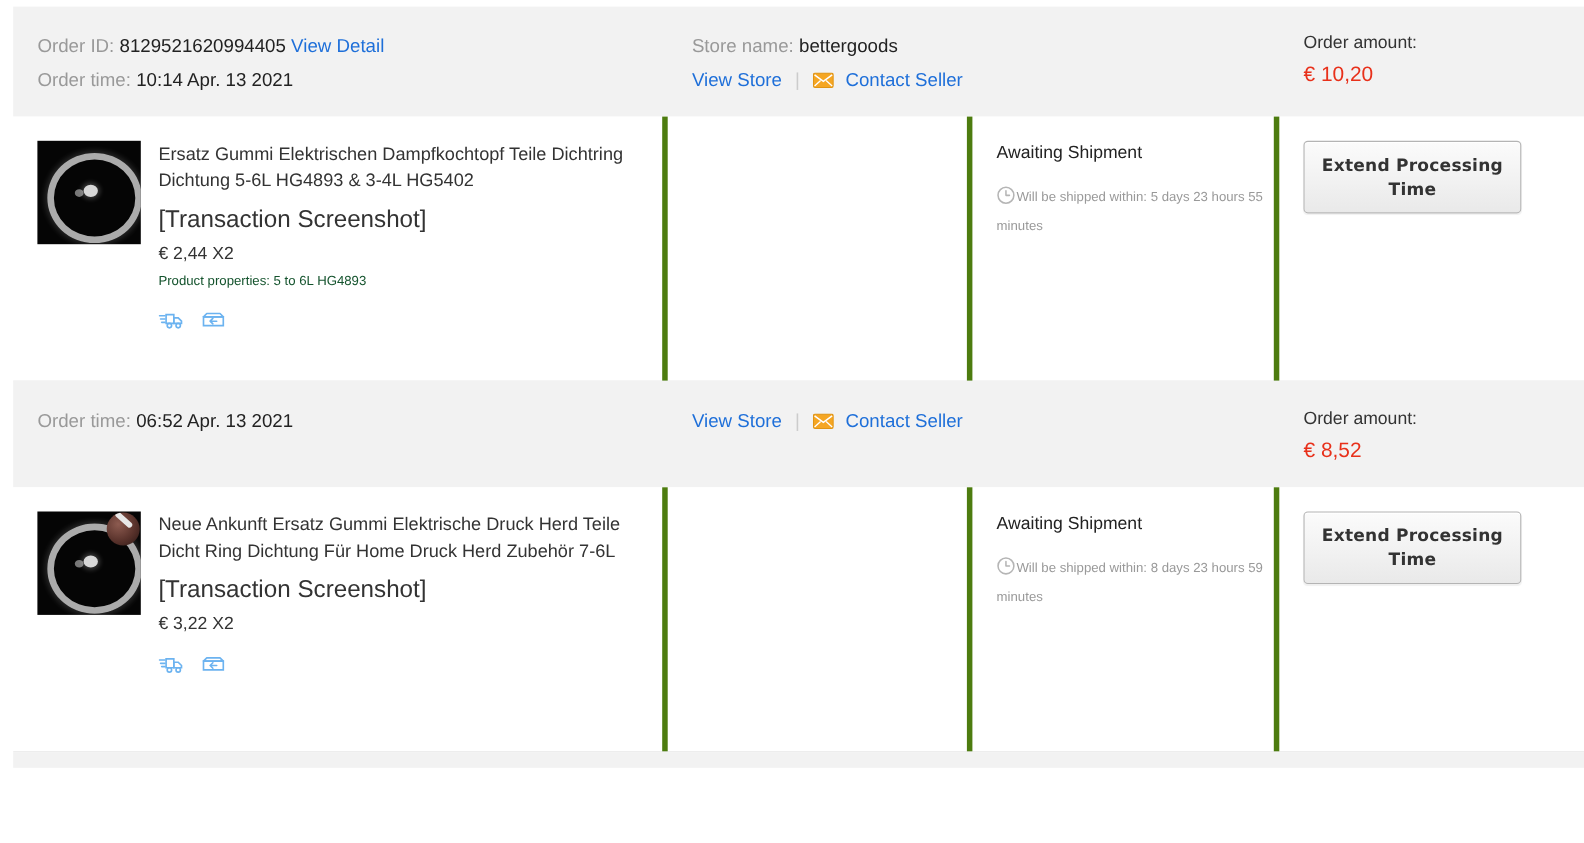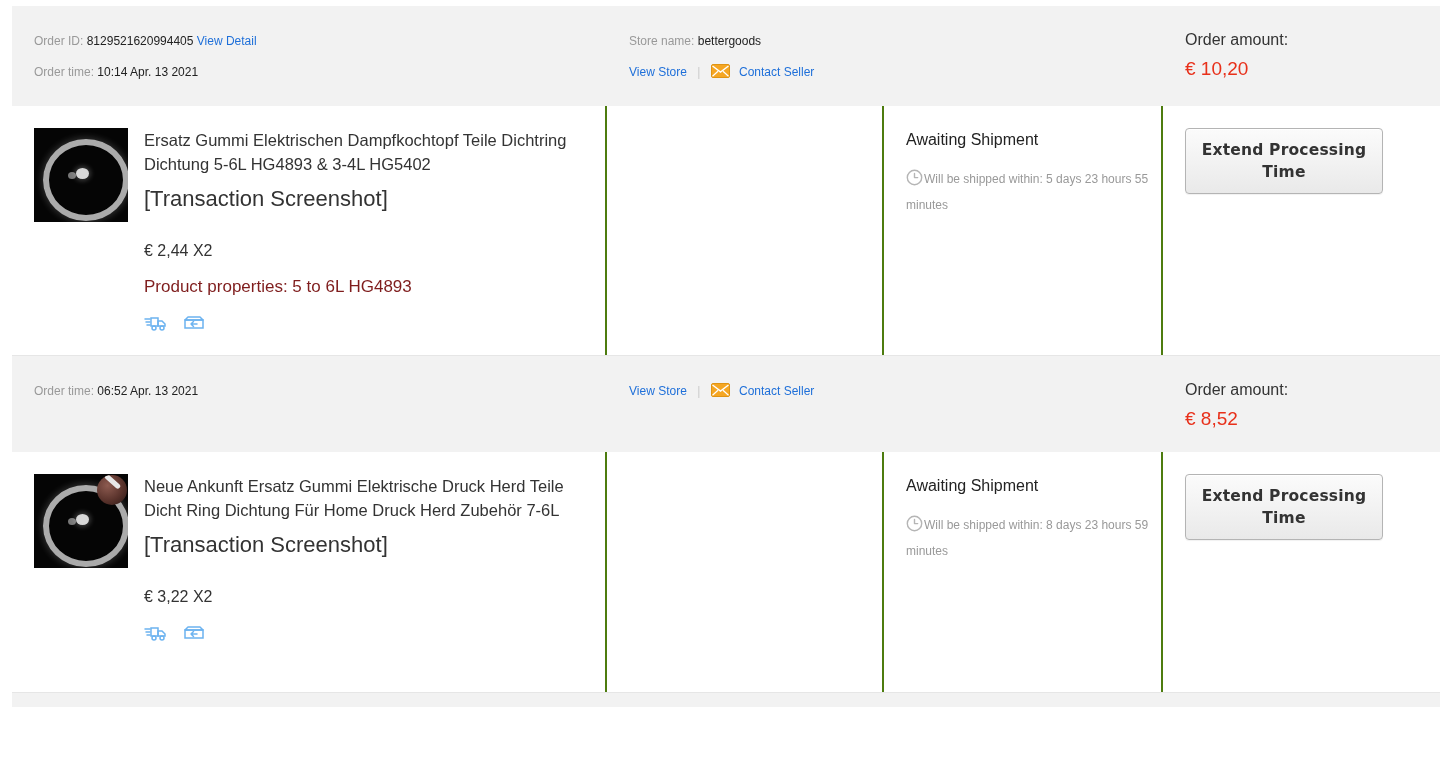--- a/index.html
+++ b/index.html
@@ -54,21 +54,21 @@
     display: flex;
     background: #f2f2f2;
     box-sizing: border-box;
     padding: 20px 0 18px 0;
   }
   .oh-left   { width: 595px; flex: 0 0 595px; padding-left: 22px; box-sizing: border-box; }
   .oh-mid    { width: 556px; flex: 0 0 556px; padding-left: 22px; box-sizing: border-box; }
   .oh-right  { width: 265px; flex: 0 0 265px; padding-left: 22px; box-sizing: border-box; }
 
   .muted { color: #999999; }
-  .line { line-height: 31px; font-size: 12px; white-space: nowrap; }
+  .line { line-height: 31px; font-size: 17px; white-space: nowrap; }
   .strong-val { color: #222222; }
   .lnk {
     color: #1e6fd9;
     text-decoration: none;
     cursor: pointer;
   }
   .sep-pipe { color: #cccccc; margin: 0 7px; }
 
   .envelope {
     display: inline-block;
@@ -83,21 +83,21 @@
 
   
   .order-body {
     display: flex;
     background: #ffffff;
     border-bottom: 1px solid #e6e6e6;
     min-height: 240px;
   }
   .cell {
     box-sizing: border-box;
-    border-right: 2px solid #4d7c0f;
+    border-right: 5px solid #4d7c0f;
     padding: 22px 0 22px 22px;
   }
   .cell-product  { width: 595px; flex: 0 0 595px; display: flex; }
   .cell-paction  { width: 277px; flex: 0 0 277px; }
   .cell-ostatus  { width: 279px; flex: 0 0 279px; }
   .cell-oaction  { width: 265px; flex: 0 0 265px; border-right: none; }
 
   .prod-img {
     width: 94px;
     height: 94px;
@@ -157,27 +157,27 @@
   }
   .prod-screenshot {
     font-size: 22px;
     color: #333333;
     line-height: 24px;
     margin-top: 11px;
   }
   .prod-price {
     font-size: 16px;
     color: #333333;
-    margin-top: 28px;
+    margin-top: 8px;
     line-height: 24px;
   }
   .prod-props {
-    font-size: 17px;
-    color: #7f1d1d;
-    margin-top: 12px;
+    font-size: 12px;
+    color: #14532d;
+    margin-top: 0;
     line-height: 24px;
   }
   .prod-icons { margin-top: 14px; display: flex; gap: 14px; align-items: center; }
   .svc-icon { width: 24px; height: 20px; cursor: pointer; }
 
   .status-title {
     font-size: 16px;
     color: #222222;
     line-height: 24px;
   }

